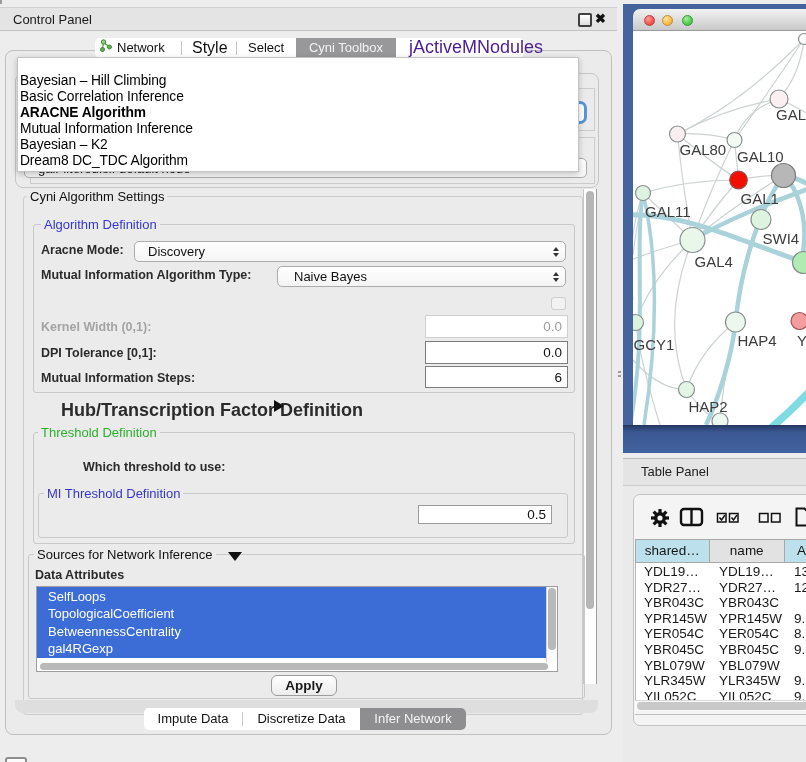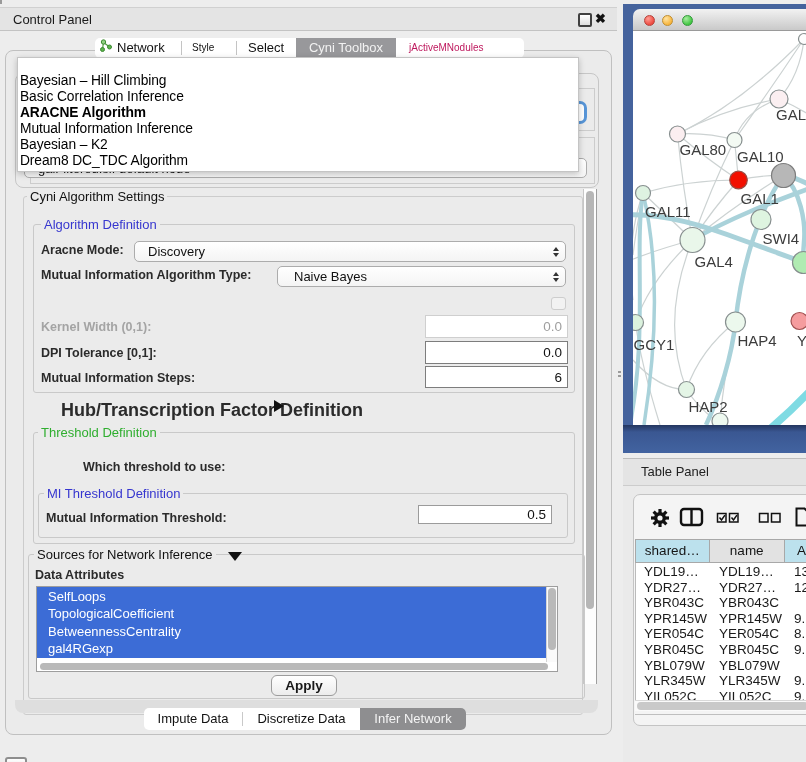--- a/index.html
+++ b/index.html
@@ -32,25 +32,25 @@
 
   <div class="abs" style="left:95px;top:38px;width:429px;height:19.5px;background:#ffffff;border-radius:5px;"></div>
   <svg class="abs" style="left:99px;top:39px;" width="14" height="14" viewBox="0 0 14 14">
     <path d="M4.5 3.5 L3.5 10 M4.5 3.5 L10 7.5" stroke="#4d9a3f" stroke-width="1.2" fill="none"></path>
     <circle cx="4.5" cy="3" r="2.2" fill="#8fd07f" stroke="#3e8a33"></circle>
     <circle cx="3.5" cy="10.5" r="2" fill="#5cb44c" stroke="#3e8a33"></circle>
     <circle cx="10.5" cy="8" r="2" fill="#5cb44c" stroke="#3e8a33"></circle>
   </svg>
   <div class="abs" style="left:117px;top:38px;height:19.5px;line-height:19.5px;font-size:13px;color:#111;">Network</div>
   <div class="abs" style="left:181px;top:41px;width:1px;height:14px;background:#c4c4c4;"></div>
-  <div class="abs" style="left:192px;top:38px;height:20px;line-height:19.5px;font-size:10px;color:#111;">Style</div>
+  <div class="abs" style="left:192px;top:38px;height:20px;line-height:19.5px;font-size:16px;color:#111;">Style</div>
   <div class="abs" style="left:236px;top:41px;width:1px;height:14px;background:#c4c4c4;"></div>
   <div class="abs" style="left:248px;top:38px;height:19.5px;line-height:19.5px;font-size:13px;color:#111;">Select</div>
   <div class="abs" style="left:296px;top:38px;width:100px;height:19.5px;background:#98989b;color:#f2f2f2;font-size:13px;line-height:19.5px;text-align:center;">Cyni Toolbox</div>
-  <div class="abs" style="left:409px;top:38px;height:19.5px;line-height:19.5px;font-size:10px;color:#be185d;">jActiveMNodules</div>
+  <div class="abs" style="left:409px;top:38px;height:19.5px;line-height:19.5px;font-size:18px;color:#4c1d95;">jActiveMNodules</div>
 
   <div class="abs" style="left:15px;top:73px;width:584px;height:115px;border:1px solid #c6c6c6;border-radius:8px;box-sizing:border-box;"></div>
   <div class="abs" style="left:30px;top:88px;width:565px;height:43px;border:1px solid #cccccc;box-sizing:border-box;"></div>
   <div class="abs" style="left:555px;top:101px;width:32px;height:23px;border:3px solid #5795d7;border-radius:7px;background:#fff;box-sizing:border-box;"></div>
   <div class="abs" style="left:30px;top:137px;width:565px;height:47px;border:1px solid #cccccc;box-sizing:border-box;"></div>
 
   <div class="combo" style="left:24px;top:158px;width:563px;height:20px;">
     <span class="ct">galFiltered.sif default node</span>
   </div>
 
@@ -96,21 +96,20 @@
   <div class="abs" style="left:274px;top:400px;width:0;height:0;border-top:6.5px solid transparent;border-bottom:6.5px solid transparent;border-left:10px solid #111;"></div>
 
   <div class="tbox" style="left:33px;top:432px;width:540px;height:110px;"></div>
   <span class="tlab" style="left:38px;top:425px;color:#2fae2f;">Threshold Definition</span>
 
   <div class="lbl" style="left:83px;top:460px;">Which threshold to use:</div>
 
   <div class="tbox" style="left:38px;top:493px;width:528px;height:43px;"></div>
   <span class="tlab" style="left:44px;top:486px;color:#3636cf;">MI Threshold Definition</span>
 
-  <div class="lbl" style="left:46px;top:511px;">Mutual Information Threshold:</div>
   <div class="fld" style="left:418px;top:505px;width:134px;height:19px;border:1px solid #9b9b9b;color:#111;">0.5</div>
 
   <div class="tbox" style="left:28px;top:554px;width:555px;height:143px;"></div>
   <span class="tlab" style="left:34px;top:547px;color:#111;">Sources for Network Inference</span>
   <div class="abs" style="left:228px;top:552px;width:0;height:0;border-left:7px solid transparent;border-right:7px solid transparent;border-top:9px solid #111;"></div>
 
   <div class="lbl" style="left:35px;top:568px;">Data Attributes</div>
 
   <div class="abs" style="left:36px;top:586px;width:522px;height:86px;border:1px solid #9d9d9d;background:#fff;box-sizing:border-box;"></div>
   <div class="abs" style="left:37px;top:587px;width:509px;height:71px;background:#3c6cd6;"></div>

